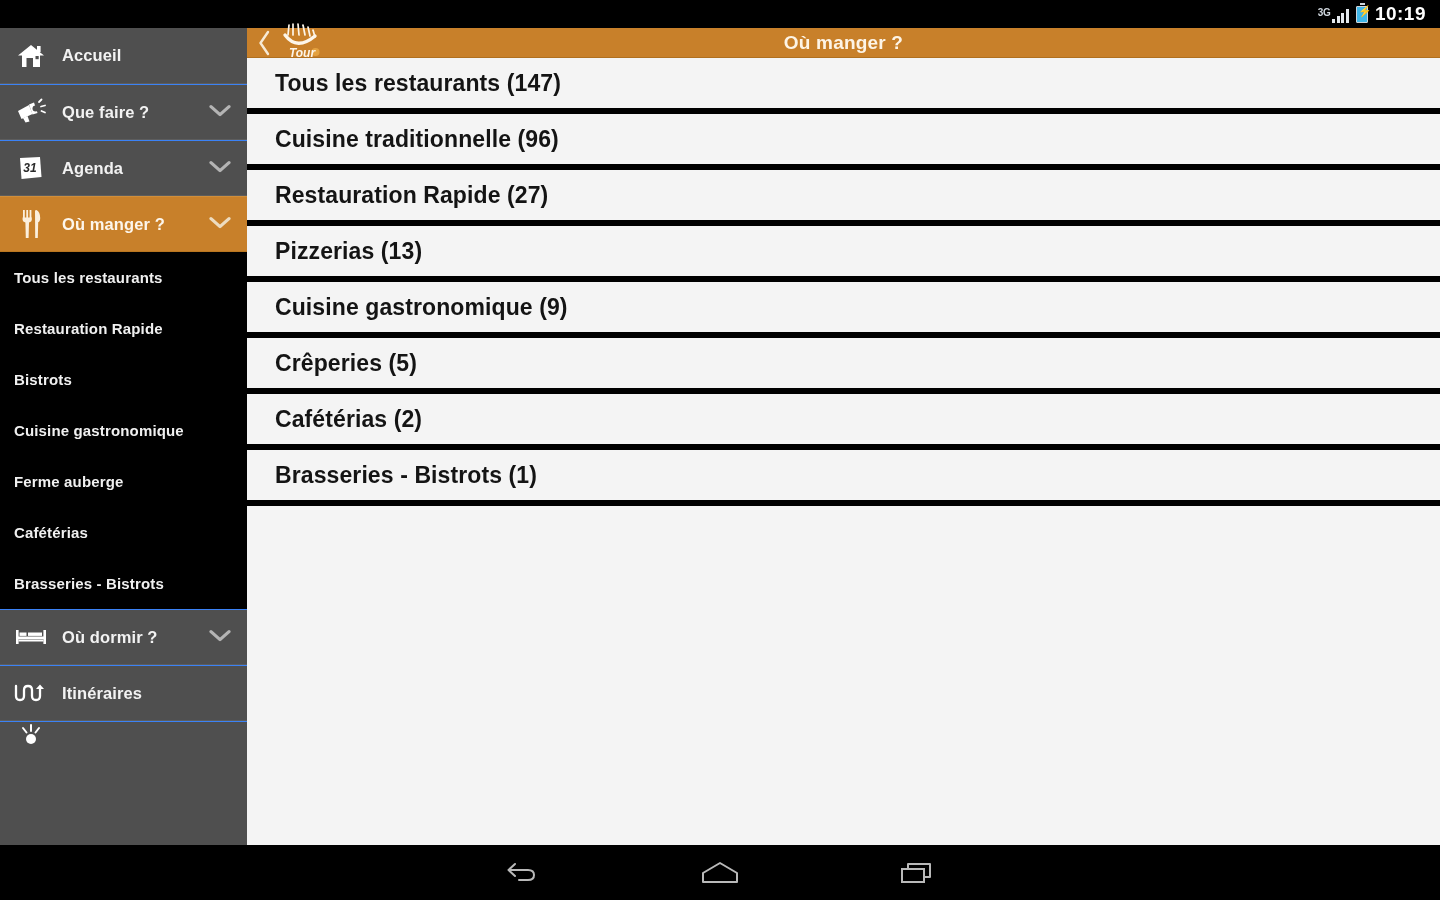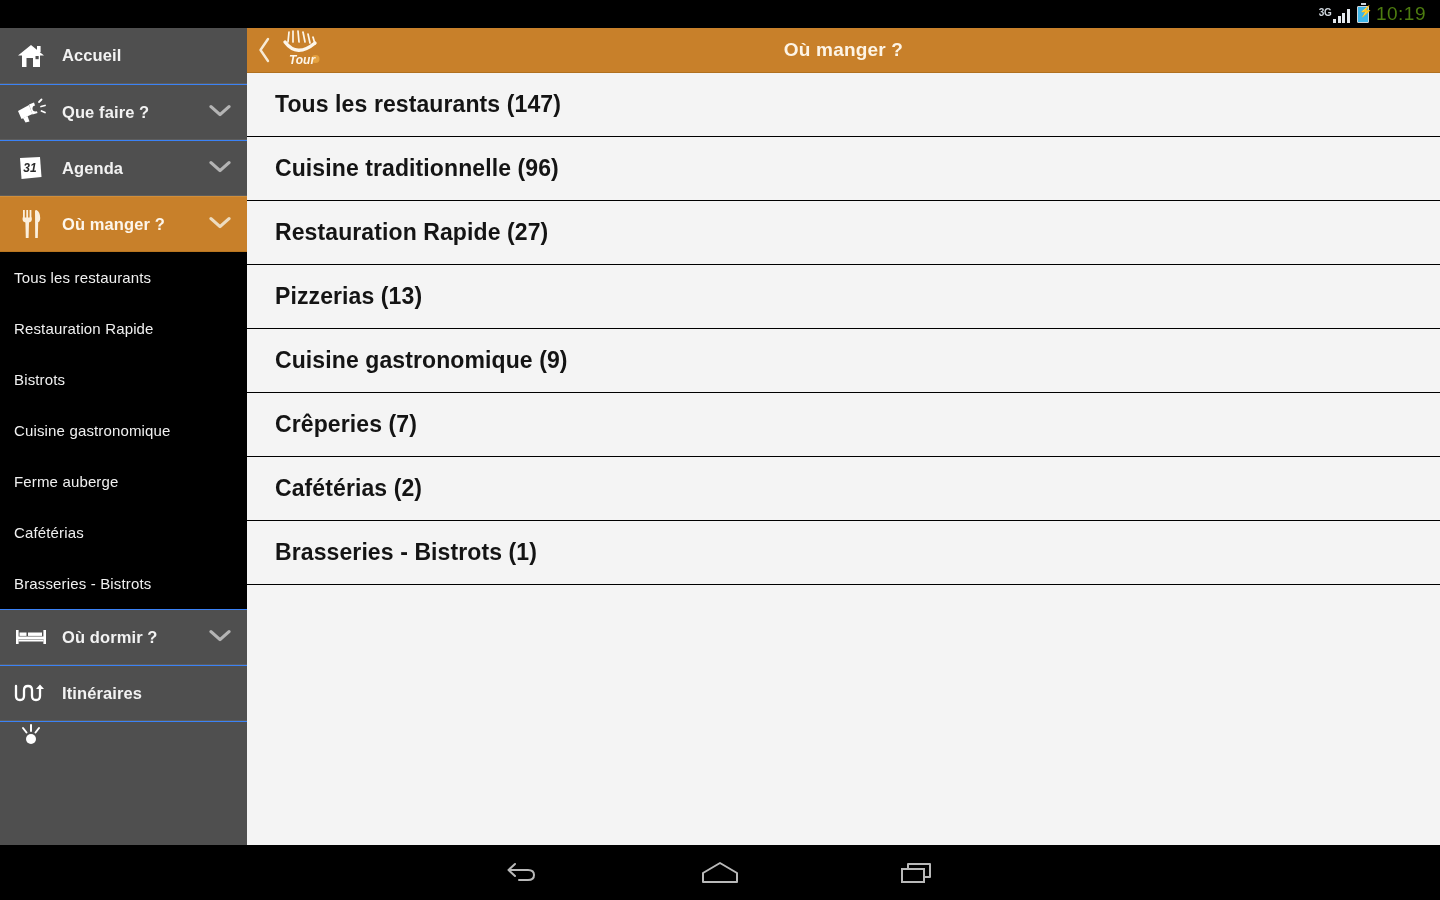--- a/index.html
+++ b/index.html
@@ -25,21 +25,21 @@
   .bars i:nth-child(1) { height: 4px; }
   .bars i:nth-child(2) { height: 7px; }
   .bars i:nth-child(3) { height: 10px; }
   .bars i:nth-child(4) { height: 14px; }
   .batt { position: relative; width: 12px; height: 17px; background: #3fb6e8;
           border: 1.5px solid #cdd4da; border-radius: 1px; }
   .batt::before { content: ""; position: absolute; top: -4px; left: 3px; width: 5px;
                   height: 2.5px; background: #cdd4da; }
   .batt::after { content: "\26A1"; position: absolute; top: -1px; left: 1px;
                  font-size: 11px; color: #fff; line-height: 1; }
-  #clock { font-size: 19px; color: #4d7c0f; letter-spacing: 0.5px; }
+  #clock { font-size: 19px; color: #ffffff; letter-spacing: 0.5px; font-weight: bold; }
 
   
   #sidebar {
     position: absolute; top: 28px; left: 0; width: 247px; height: 817px;
     background: #4f4f4f; overflow: hidden;
   }
   .nav-row {
     position: relative; height: 56px; display: flex; align-items: center;
     padding-left: 8px; border-bottom: 1px solid #5d5d5d;
     border-top: 1px solid #3b82f6;
@@ -51,48 +51,48 @@
              flex: 0 0 46px; }
   .nav-label { font-size: 16.5px; font-weight: bold; color: #f2f2f2;
                font-stretch: condensed; letter-spacing: 0.1px; margin-left: 8px; }
   .nav-row.active .nav-label { color: #fdf6ec; }
   .chev { position: absolute; right: 16px; top: 50%; transform: translateY(-60%); }
   .chev svg { display: block; }
 
   
   #submenu { background: #000; }
   .sub-row { height: 51px; display: flex; align-items: center; padding-left: 14px; }
-  .sub-label { font-size: 15px; font-weight: normal; color: #f0f0f0;
+  .sub-label { font-size: 15px; font-weight: bold; color: #f0f0f0;
                font-stretch: condensed; letter-spacing: 0.15px; }
 
   .nav-row.clipped { height: 26px; overflow: hidden; border-bottom: none; }
 
   
   #content {
     position: absolute; top: 28px; left: 247px; width: 1193px; height: 817px;
     background: #f4f4f4;
   }
   #appbar {
-    position: relative; height: 45px; background: #c8802a;
+    position: relative; height: 30px; background: #c8802a;
     display: flex; align-items: center; border-bottom: 1px solid #b0701f;
   }
   #backbtn { width: 30px; display: flex; align-items: center; justify-content: center;
              padding-left: 6px; }
   #logo { position: relative; width: 52px; height: 48px; margin-left: 2px; }
   #logo svg { position: absolute; top: 2px; left: 0; }
   #apptitle {
     position: absolute; left: 0; right: 0; text-align: center;
     font-size: 19px; font-weight: bold; color: #fdf4e6; font-stretch: condensed;
     letter-spacing: 0.2px; pointer-events: none;
   }
 
   #list { background: #f4f4f4; }
   .item {
-    height: 64px; display: flex; align-items: center;
-    padding-left: 28px; border-bottom: 1px solid #000000;
+    height: 56px; display: flex; align-items: center;
+    padding-left: 28px; border-bottom: 6px solid #000000;
     background: #f4f4f4;
   }
   .item-label {
     font-size: 23px; font-weight: bold; color: #141414;
     font-stretch: condensed; letter-spacing: 0.1px;
   }
 
   
   #navbar {
     position: absolute; left: 0; bottom: 0; width: 1440px; height: 55px;
@@ -296,21 +296,21 @@
       <div class="item">
         <span class="item-label">Restauration Rapide (27)</span>
       </div>
       <div class="item">
         <span class="item-label">Pizzerias (13)</span>
       </div>
       <div class="item">
         <span class="item-label">Cuisine gastronomique (9)</span>
       </div>
       <div class="item">
-        <span class="item-label">Crêperies (7)</span>
+        <span class="item-label">Crêperies (5)</span>
       </div>
       <div class="item">
         <span class="item-label">Cafétérias (2)</span>
       </div>
       <div class="item">
         <span class="item-label">Brasseries - Bistrots (1)</span>
       </div>
     </div>
 
   </div>

